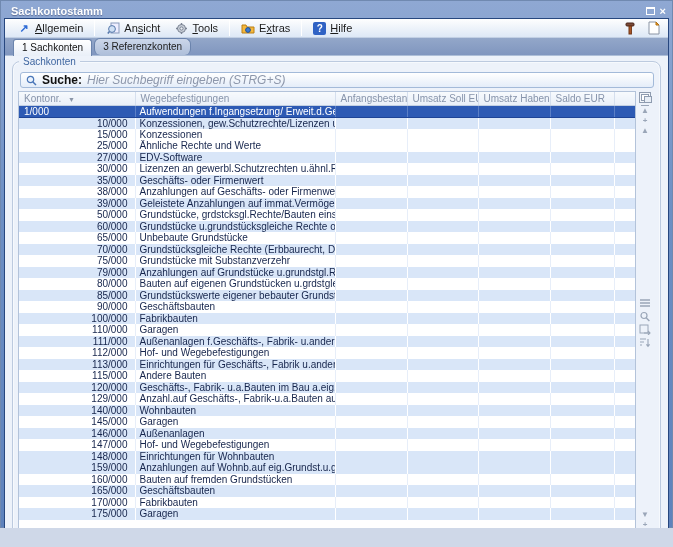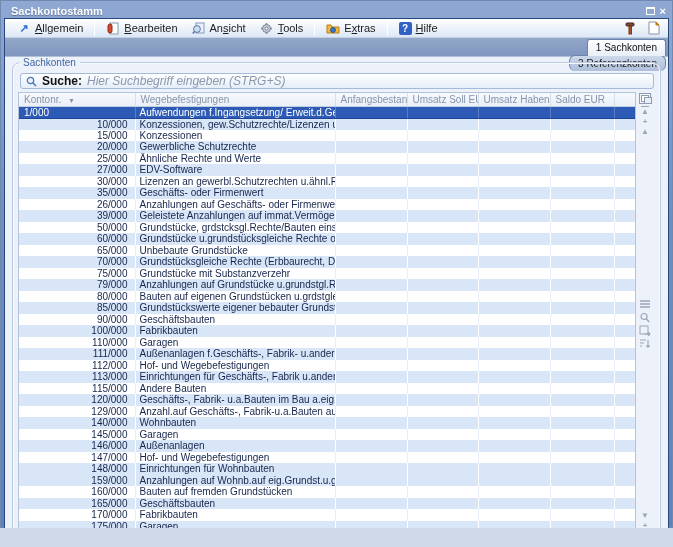--- a/index.html
+++ b/index.html
@@ -18,22 +18,22 @@
   
   .menubar{height:22px;background:linear-gradient(180deg,#fefefe,#dde8f6);border-bottom:1px solid #c2d0e4;
     display:flex;align-items:center;padding:0 6px;gap:2px;font-size:11px;color:#1c1c1c;}
   .menuitem{display:flex;align-items:center;gap:4px;padding:2px 6px;border-radius:2px;cursor:default;}
   .mn{text-decoration:underline;}
   .msep{width:1px;height:16px;background:#b9c6da;border-right:1px solid #fff;margin:0 3px;}
   .mico{width:14px;height:14px;display:inline-flex;align-items:center;justify-content:center;font-size:11px;}
   .spacer{flex:1;}
   .tool-ico{width:16px;height:16px;display:inline-flex;align-items:center;justify-content:center;margin-left:6px;cursor:default;}
   
-  .tabstrip{height:19px;background:linear-gradient(180deg,#93a7c9,#8096bf);display:flex;align-items:flex-end;
-    padding:0 0 0 8px;border-bottom:1px solid #aebfd8;flex-direction:column;}
+  .tabstrip{height:19px;background:linear-gradient(180deg,#93a7c9,#8096bf);display:flex;
+    padding:0 0 0 8px;border-bottom:1px solid #aebfd8;}
   .tab{font-size:10px;padding:2px 8px 2px 8px;margin-right:2px;border:1px solid #6b84ad;border-bottom:none;
     border-radius:3px 3px 0 0;cursor:default;}
   .tab.active{background:linear-gradient(180deg,#ffffff,#e9eff8);color:#111;position:relative;top:1px;padding-bottom:3px;}
   .tab.inactive{background:linear-gradient(180deg,#ccd7e9,#aebfda);color:#222;border-radius:6px;}
   
   .content{flex:1;padding:5px 7px 6px 7px;}
   .groupbox{position:relative;height:100%;border:1px solid #bccadf;border-radius:8px;box-shadow:inset 0 0 0 1px #f6f9fd;padding:10px 4px 4px 5px;}
   .gb-label{position:absolute;top:-6px;left:6px;background:#edf2fa;color:#3f66a0;font-size:10px;padding:0 4px;}
   
   .searchbar{height:16px;margin:0 2px 3px 2px;border:1px solid #a3bad9;border-radius:3px;
@@ -80,29 +80,20 @@
   </div>
 
   <div class="client">
 
     <div class="menubar">
       <span class="menuitem">
         <span class="mico" style="color:#2e6bd6;font-weight:bold;">↗</span>
         <span><span></span><span class="mn">A</span><span>llgemein</span></span>
       </span>
       <span class="msep"></span>
-      <span class="menuitem">
-        <span class="mico">
-          <svg width="12" height="13" viewBox="0 0 12 13">
-              <rect x="3" y="1" width="8" height="11" fill="#fff" stroke="#8899aa"></rect>
-              <rect x="1" y="2" width="4" height="9" rx="2" fill="#d84b2a" stroke="#8a2f17"></rect>
-            </svg>
-        </span>
-        <span><span></span><span class="mn">B</span><span>earbeiten</span></span>
-      </span>
       <span class="menuitem">
         <span class="mico">
           <svg width="13" height="13" viewBox="0 0 13 13">
               <rect x="4" y="1" width="8" height="10" fill="#eef" stroke="#8899bb"></rect>
               <circle cx="5" cy="7" r="3.4" fill="#cfe0f4" stroke="#5577aa"></circle>
               <line x1="2.5" y1="9.5" x2="0.8" y2="11.6" stroke="#5577aa" stroke-width="1.6"></line>
             </svg>
         </span>
         <span><span>An</span><span class="mn">s</span><span>icht</span></span>
       </span>
@@ -211,29 +202,20 @@
                   </tr>
                   <tr>
                     <td class="num">15/000</td>
                     <td>Konzessionen</td>
                     <td></td>
                     <td></td>
                     <td></td>
                     <td></td>
                     <td></td>
                   </tr>
-                  <tr class="alt">
-                    <td class="num">20/000</td>
-                    <td>Gewerbliche Schutzrechte</td>
-                    <td></td>
-                    <td></td>
-                    <td></td>
-                    <td></td>
-                    <td></td>
-                  </tr>
                   <tr>
                     <td class="num">25/000</td>
                     <td>Ähnliche Rechte und Werte</td>
                     <td></td>
                     <td></td>
                     <td></td>
                     <td></td>
                     <td></td>
                   </tr>
                   <tr class="alt">
@@ -257,21 +239,21 @@
                   <tr class="alt">
                     <td class="num">35/000</td>
                     <td>Geschäfts- oder Firmenwert</td>
                     <td></td>
                     <td></td>
                     <td></td>
                     <td></td>
                     <td></td>
                   </tr>
                   <tr>
-                    <td class="num">26/000</td>
+                    <td class="num">38/000</td>
                     <td>Anzahlungen auf Geschäfts- oder Firmenwert</td>
                     <td></td>
                     <td></td>
                     <td></td>
                     <td></td>
                     <td></td>
                   </tr>
                   <tr class="alt">
                     <td class="num">39/000</td>
                     <td>Geleistete Anzahlungen auf immat.Vermögensgegenstände</td>

